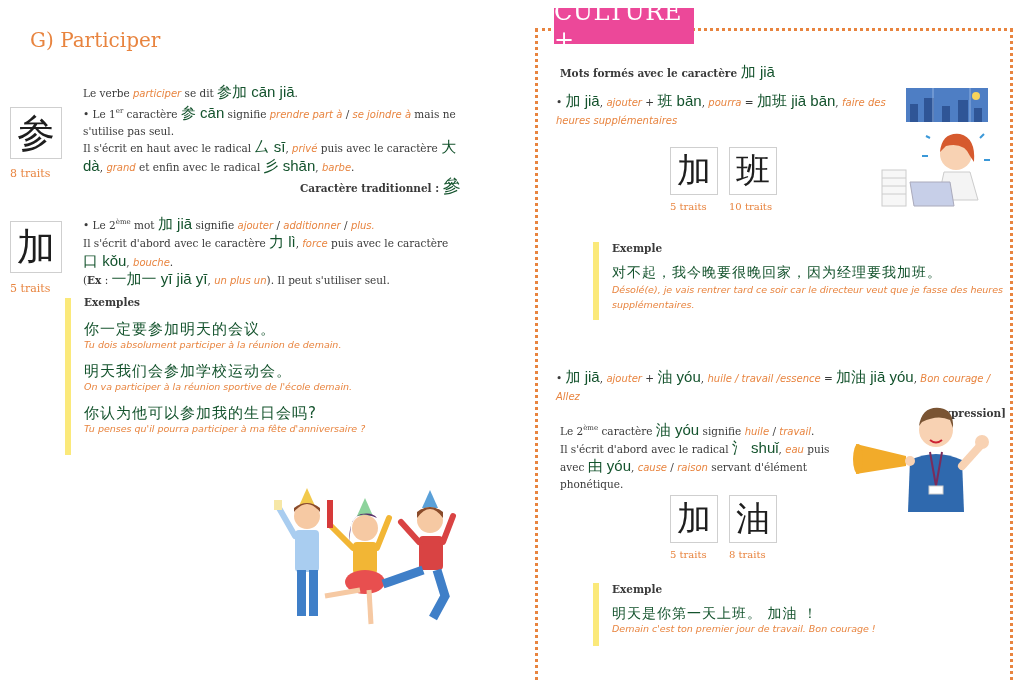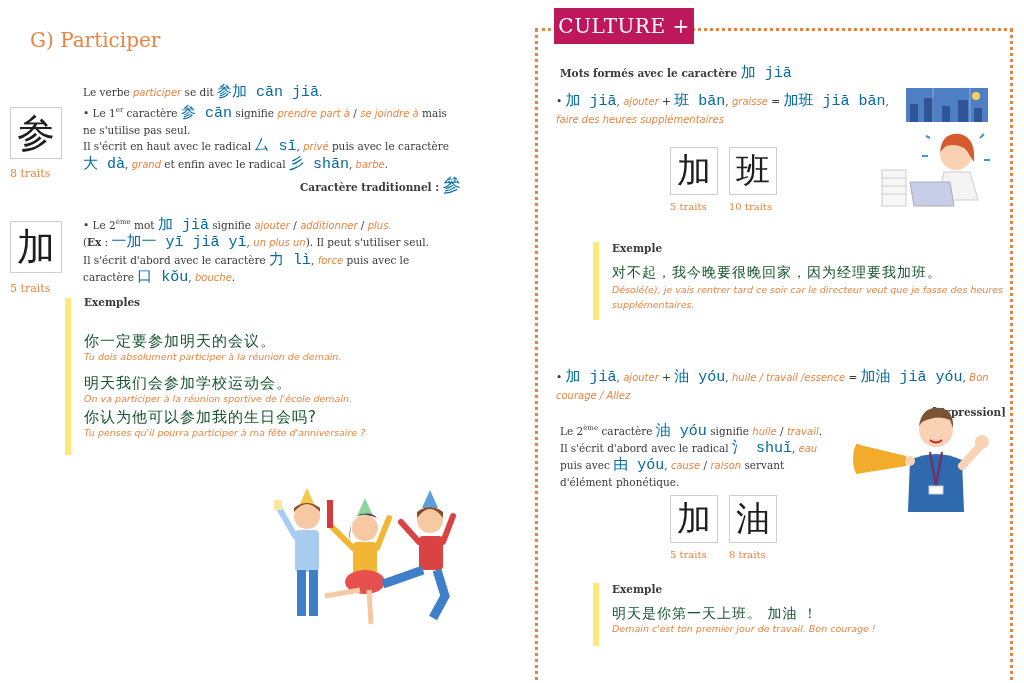--- a/index.html
+++ b/index.html
@@ -1,35 +1,35 @@
 <!DOCTYPE html>
 <html><head>
 <meta charset="utf-8">
 <style>
   * { box-sizing: border-box; margin: 0; padding: 0; }
   html, body { width: 1024px; height: 683px; background: #ffffff; overflow: hidden; }
   body { position: relative; font-family: "DejaVu Serif", serif; color: #3a3a3a; }
   .abs { position: absolute; }
   .it { font-style: italic; color: #e8843f; font-family: "DejaVu Sans", sans-serif; font-size: 10px; }
-  .cn { color: #0369a1; font-family: Liberation Mono, monospace; }
+  .cn { color: #14532d; font-family: Liberation Sans, sans-serif; }
   .cnbig { font-size: 15px; }
   .body-text { font-size: 10.5px; line-height: 16.5px; color: #3a3a3a; }
 
   
   .section-title { left: 30px; top: 28px; font-size: 20px; color: #e8843f; font-family: "DejaVu Serif", serif; }
   .char-box { width: 52px; height: 52px; border: 1px solid #cfcfcf; background: #fff; display: flex; align-items: center; justify-content: center; font-size: 38px; color: #1e1e1e; font-family: "DejaVu Sans", sans-serif; }
   .traits { font-size: 11px; font-weight: normal; color: #e8843f; font-family: "DejaVu Serif", serif; }
   .yellow-bar { background: #fbe97a; width: 6px; }
   .ex-label { font-size: 10.5px; font-weight: bold; color: #3a3a3a; }
   .ex-cn { font-size: 15px; color: #14532d; font-family: "DejaVu Sans", sans-serif; letter-spacing: 1px; }
   .ex-fr { font-size: 9.5px; font-style: italic; color: #e8843f; font-family: "DejaVu Sans", sans-serif; }
 
   
   .culture-frame { left: 535px; top: 28px; width: 478px; height: 660px; border: 3px dotted #e8843f; border-bottom: none; }
-  .culture-badge { left: 554px; top: 8px; width: 140px; height: 36px; background: #be185d; color: #fff; font-size: 20px; font-family: "DejaVu Serif", serif; display: flex; align-items: center; justify-content: center; letter-spacing: 0.5px; }
+  .culture-badge { left: 554px; top: 8px; width: 140px; height: 36px; background: #ec4899; color: #fff; font-size: 24px; font-family: "DejaVu Serif", serif; display: flex; align-items: center; justify-content: center; letter-spacing: 0.5px; }
   .subhead { font-size: 10.5px; font-weight: bold; color: #3a3a3a; }
 
   .illus { overflow: hidden; }
 </style>
 </head>
 <body>
 
 <div class="abs section-title">G) Participer</div>
 
 <div class="abs char-box" style="left:10px;top:107px;">参</div>
@@ -51,39 +51,39 @@
 </div>
 
 <div class="abs char-box" style="left:10px;top:221px;">加</div>
 <div class="abs traits" style="left:10px;top:282px;">5 traits</div>
 
 <div class="abs body-text" style="left:83px;top:214px;width:380px;">
   <div>
     <span>• Le 2</span><sup style="font-size:7px">ème</sup><span> mot </span><span class="cn cnbig">加 jiā</span><span> signifie </span><span class="it">ajouter</span> / <span class="it">additionner</span> / <span class="it">plus.</span>
   </div>
   <div>
+    <span>Il s'écrit d'abord avec le caractère </span><span class="cn cnbig">力 lì</span>, <span class="it">force</span><span> puis avec le caractère </span><span class="cn cnbig">口 kǒu</span>, <span class="it">bouche</span>.
+  </div>
+  <div>
     <span>(</span><b>Ex</b><span> : </span><span class="cn cnbig">一加一 yī jiā yī</span>, <span class="it">un plus un</span><span>). Il peut s'utiliser seul.</span>
-  </div>
-  <div>
-    <span>Il s'écrit d'abord avec le caractère </span><span class="cn cnbig">力 lì</span>, <span class="it">force</span><span> puis avec le caractère </span><span class="cn cnbig">口 kǒu</span>, <span class="it">bouche</span>.
   </div>
 </div>
 
 <div class="abs yellow-bar" style="left:65px;top:298px;height:157px;"></div>
 <div class="abs" style="left:84px;top:296px;width:380px;">
   <div class="ex-label">Exemples</div>
-  <div style="margin-top:24px;">
+  <div style="margin-top:12px;">
     <div class="ex-cn">你一定要参加明天的会议。</div>
     <div class="ex-fr">Tu dois absolument participer à la réunion de demain.</div>
   </div>
   <div style="margin-top:12px;">
     <div class="ex-cn">明天我们会参加学校运动会。</div>
     <div class="ex-fr">On va participer à la réunion sportive de l'école demain.</div>
   </div>
-  <div style="margin-top:4px;">
+  <div style="margin-top:12px;">
     <div class="ex-cn">你认为他可以参加我的生日会吗?</div>
     <div class="ex-fr">Tu penses qu'il pourra participer à ma fête d'anniversaire ?</div>
   </div>
 </div>
 
 <div class="abs illus" style="left:265px;top:478px;width:200px;height:150px;">
   <svg width="200" height="150" viewBox="0 0 200 150">
 
     <polygon points="42,10 50,28 34,28" fill="#f2c94c"></polygon>
     <circle cx="42" cy="38" r="13" fill="#f6c9a3"></circle>
@@ -117,21 +117,21 @@
 </div>
 
 <div class="abs culture-frame"></div>
 <div class="abs culture-badge">CULTURE +</div>
 
 <div class="abs subhead" style="left:560px;top:63px;">
   <span>Mots formés avec le caractère </span><span class="cn cnbig" style="font-weight:normal">加 jiā</span>
 </div>
 
 <div class="abs body-text" style="left:556px;top:93px;width:340px;">
-  <span>• </span><span class="cn cnbig">加 jiā</span>, <span class="it">ajouter</span><span> + </span><span class="cn cnbig">班 bān</span>, <span class="it">graisse</span><span> = </span><span class="cn cnbig">加班 jiā bān</span>, <span class="it">faire des heures supplémentaires</span>
+  <span>• </span><span class="cn cnbig">加 jiā</span>, <span class="it">ajouter</span><span> + </span><span class="cn cnbig">班 bān</span>, <span class="it">pourra</span><span> = </span><span class="cn cnbig">加班 jiā bān</span>, <span class="it">faire des heures supplémentaires</span>
 </div>
 
 <div class="abs illus" style="left:880px;top:86px;width:112px;height:124px;">
   <svg width="112" height="124" viewBox="0 0 112 124">
     <rect x="26" y="2" width="82" height="34" fill="#4e7ec4"></rect>
     <rect x="30" y="18" width="8" height="18" fill="#2f5596"></rect>
     <rect x="44" y="12" width="10" height="24" fill="#2f5596"></rect>
     <rect x="62" y="20" width="8" height="16" fill="#2f5596"></rect>
     <rect x="78" y="14" width="10" height="22" fill="#2f5596"></rect>
     <rect x="94" y="22" width="8" height="14" fill="#2f5596"></rect>

